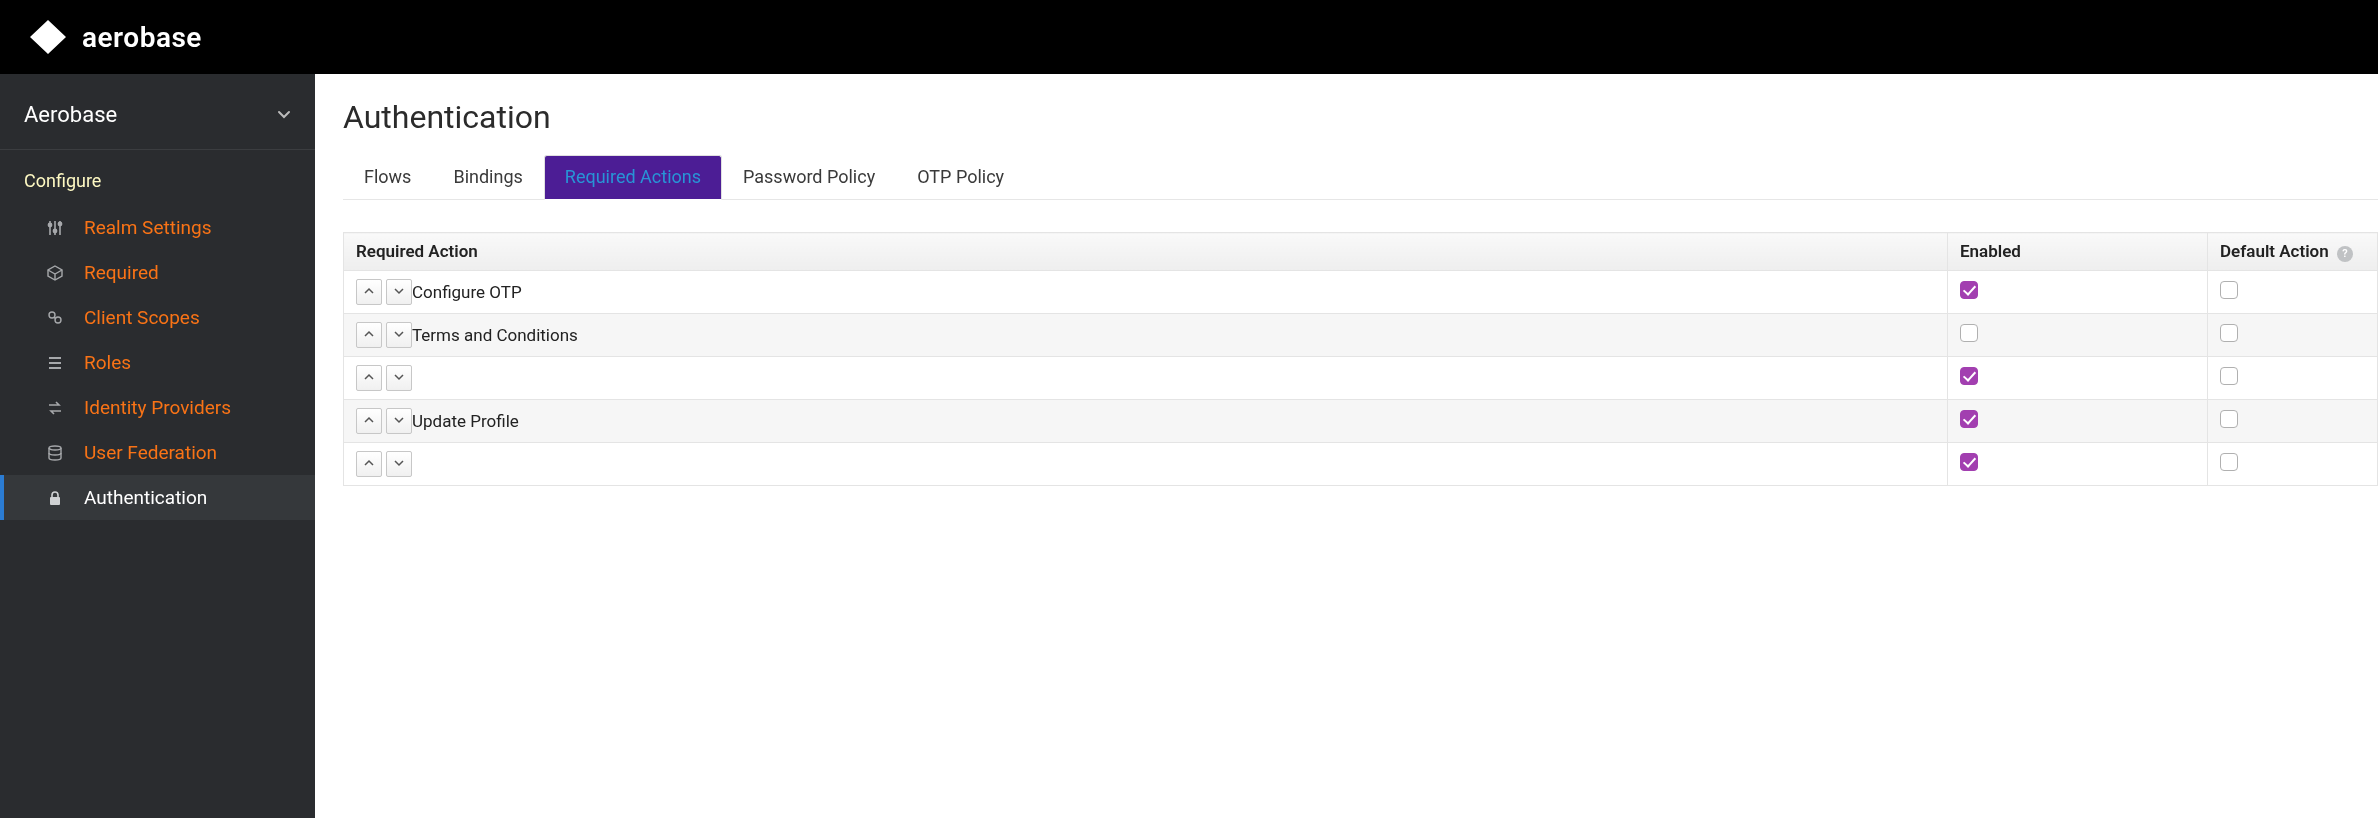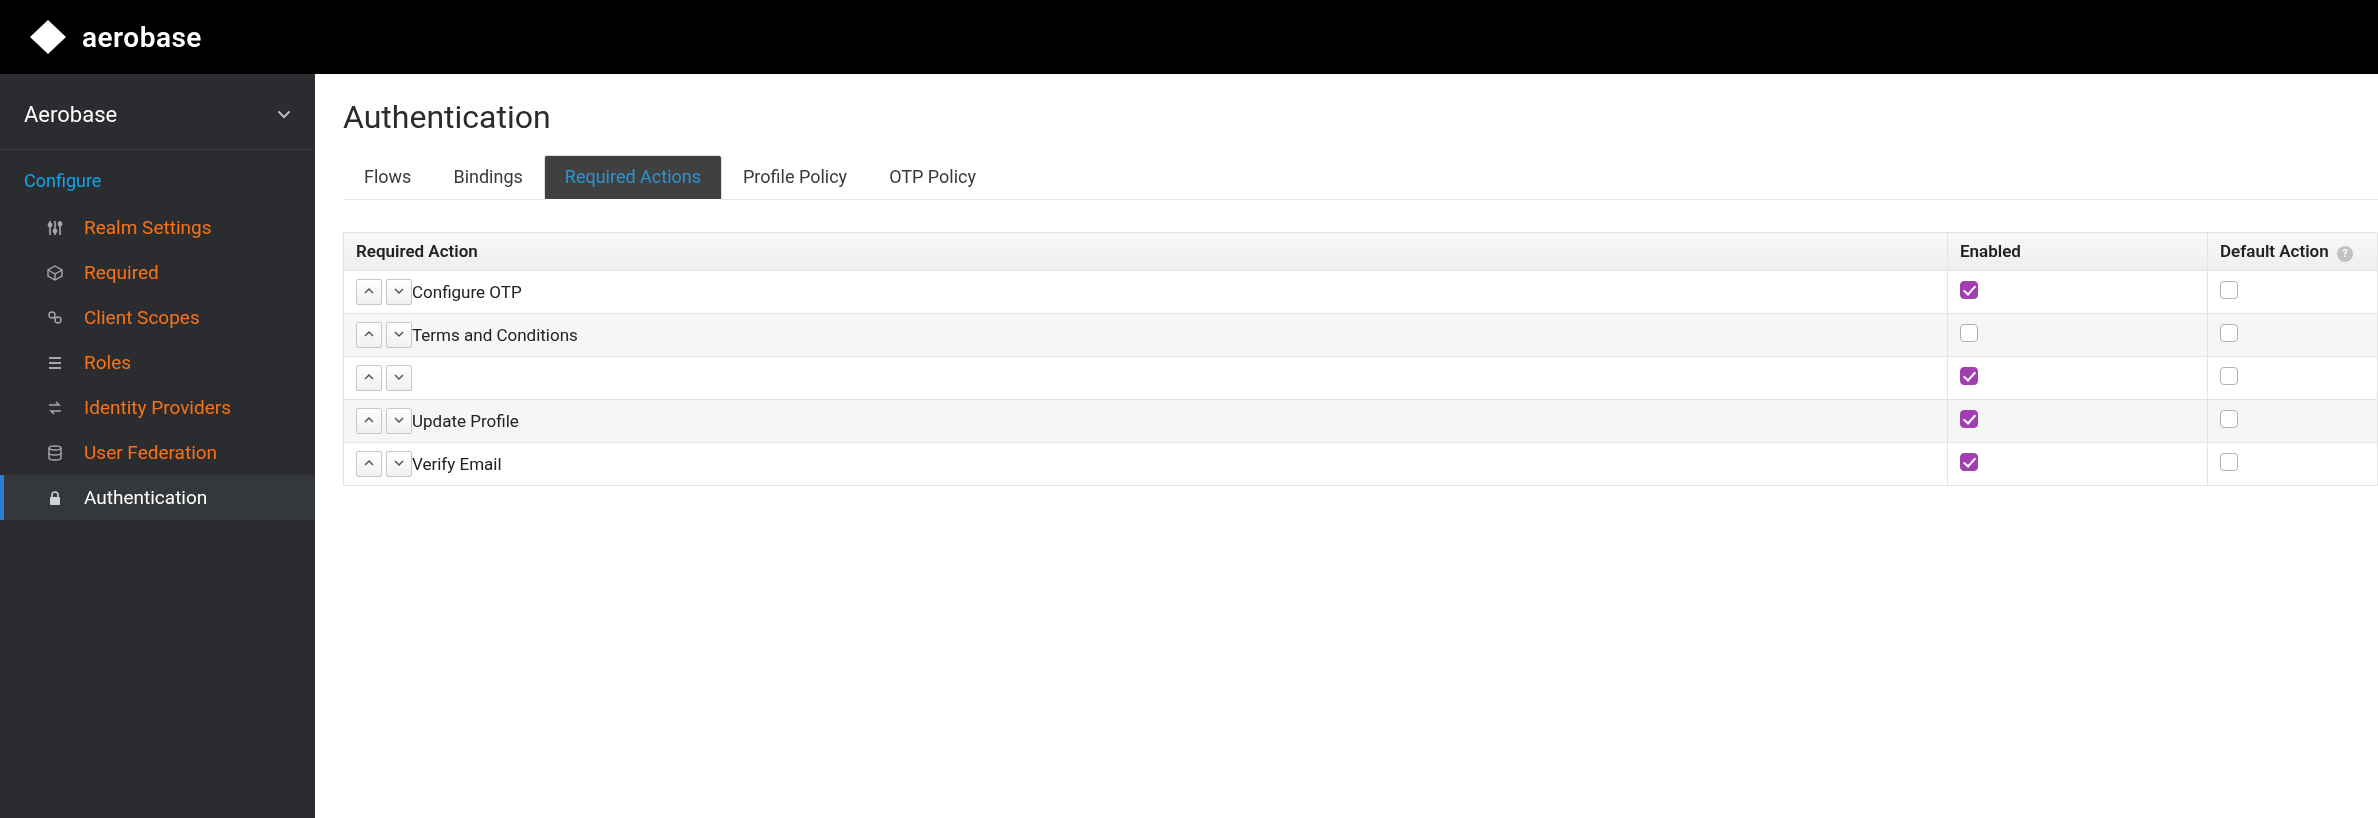--- a/index.html
+++ b/index.html
@@ -12,34 +12,34 @@
   .brand svg { display: block; }
   .brand-name { color: #fff; font-size: 28px; font-weight: 600; letter-spacing: 0.5px; }
 
   
   .layout { flex: 1; display: flex; min-height: 0; }
 
   .sidebar { width: 315px; background: #2a2c2f; color: #d7d7d7; display: flex; flex-direction: column; padding-top: 12px; }
   .realm-selector { display: flex; align-items: center; justify-content: space-between; padding: 16px 24px 22px 24px; color: #fff; font-size: 22px; cursor: pointer; }
   .realm-selector .chev { color: #bbb; }
   .sidebar hr { border: none; border-top: 1px solid #3b3d40; margin: 0 0 10px 0; }
-  .section-label { padding: 10px 24px 14px 24px; color: #0ea5e9; font-size: 18px; }
+  .section-label { padding: 10px 24px 14px 24px; color: #fef9c3; font-size: 18px; }
   .nav { list-style: none; }
   .nav-item { display: flex; align-items: center; gap: 18px; padding: 11px 24px 11px 44px; color: #f97316; font-size: 19px; cursor: pointer; position: relative; }
   .nav-item.active { background: #35383b; color: #fff; }
   .nav-item.active::before { content: ""; position: absolute; left: 0; top: 0; bottom: 0; width: 4px; background: #2b7cd3; }
   .nav-icon { width: 22px; display: inline-flex; justify-content: center; color: #a6a8ab; }
 
   .main { flex: 1; padding: 24px 0 40px 28px; overflow: auto; }
   .page-title { font-size: 32px; font-weight: 400; color: #2b2b2b; margin-bottom: 18px; }
 
   
   .tabs { display: flex; border-bottom: 1px solid #e6e6e6; font-size: 18px; }
   .tab { padding: 10px 20px 12px 20px; color: #3a3a3a; cursor: pointer; border: 1px solid transparent; border-bottom: none; position: relative; top: 1px; }
-  .tab.active { color: #2894d6; border-color: #e0e0e0; border-bottom: 1px solid #fff; background: #404040; border-radius: 3px 3px 0 0; }
+  .tab.active { color: #2894d6; border-color: #e0e0e0; border-bottom: 1px solid #fff; background: #4c1d95; border-radius: 3px 3px 0 0; }
 
   
   table.req-table { width: 100%; border-collapse: collapse; margin-top: 32px; font-size: 17px; }
   table.req-table th, table.req-table td { border: 1px solid #e4e4e4; padding: 8px 12px; text-align: left; vertical-align: middle; }
   table.req-table thead th { background: #f6f6f6; background: linear-gradient(#f9f9f9,#eeeeee); font-weight: 600; color: #222; }
   table.req-table tbody tr:nth-child(even) td { background: #f6f6f6; }
   .col-action { width: auto; }
   .col-enabled { width: 260px; }
   .col-default { width: 170px; }
 
@@ -153,21 +153,21 @@
       </ul>
   </aside>
 
   <main class="main">
     <h1 class="page-title">Authentication</h1>
 
     <div class="tabs" id="tabs">
         <div class="tab">Flows</div>
         <div class="tab">Bindings</div>
         <div class="tab active">Required Actions</div>
-        <div class="tab">Profile Policy</div>
+        <div class="tab">Password Policy</div>
         <div class="tab">OTP Policy</div>
       </div>
 
     <table class="req-table">
       <thead>
         <tr>
           <th class="col-action">
             <span>Required Action</span>
           </th>
           <th class="col-enabled">
@@ -271,21 +271,20 @@
                     <span><svg width="10" height="10" viewBox="0 0 10 10">
                         <path d="M1 7 L5 3 L9 7" stroke="#555" stroke-width="1.5" fill="none"></path>
                       </svg></span>
                   </button>
                   <button class="ord-btn">
                     <span><svg width="10" height="10" viewBox="0 0 10 10">
                         <path d="M1 3 L5 7 L9 3" stroke="#555" stroke-width="1.5" fill="none"></path>
                       </svg></span>
                   </button>
                 </div>
-                <span class="action-name">Verify Email</span>
               </div>
             </td>
             <td class="center"><input type="checkbox" class="cbox" checked="" style=""></td>
             <td class="center"><input type="checkbox" class="cbox" style=""></td>
           </tr>
         </tbody>
     </table>
   </main>
 </div>
 

